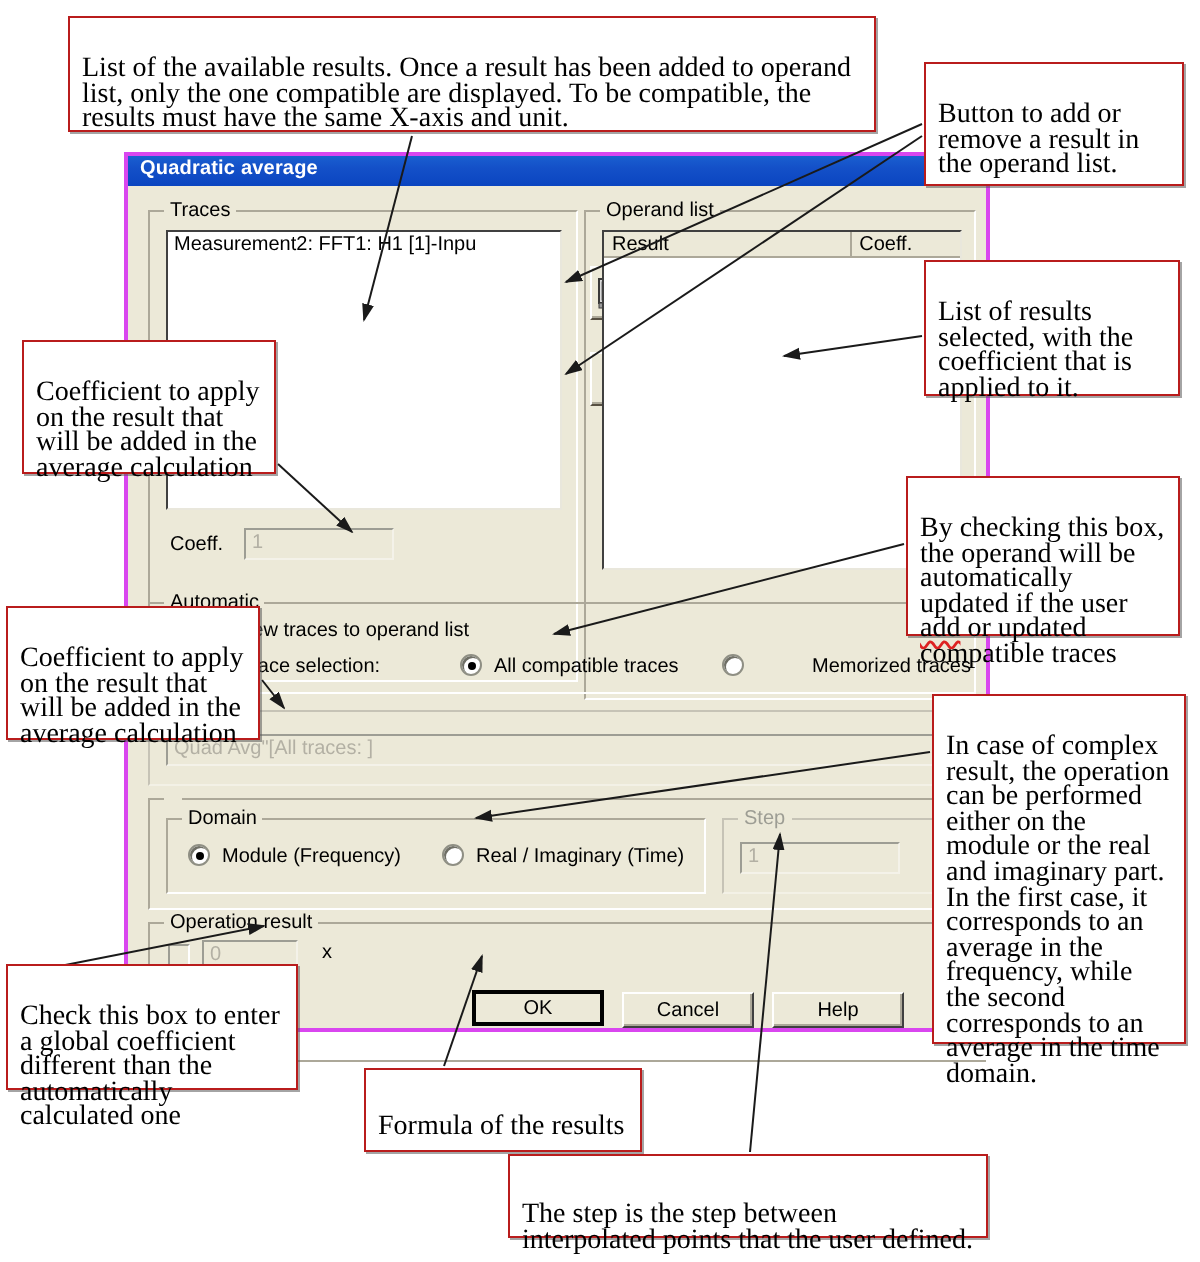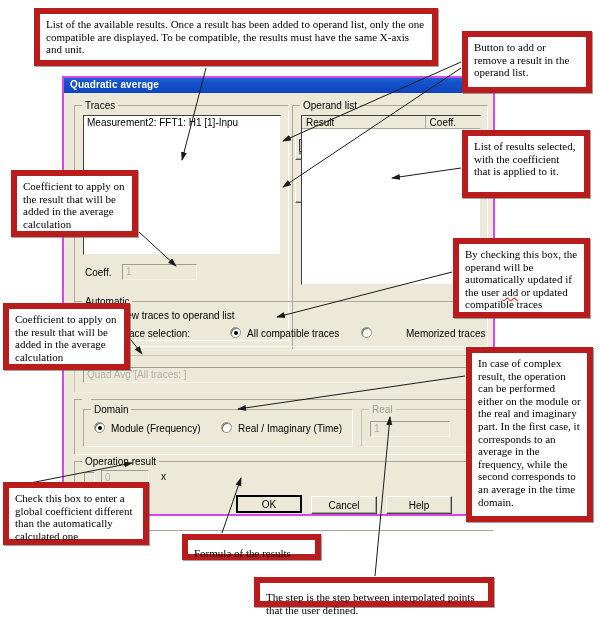--- a/index.html
+++ b/index.html
@@ -5,27 +5,27 @@
   html,body{margin:0;padding:0;}
   body{
     width:600px;height:631px;position:relative;overflow:hidden;
     background:#ffffff;
     font-family:"Liberation Sans",sans-serif;
   }
   
   .callout{
     position:absolute;
     background:#ffffff;
-    border:6px solid #b91c1c;
+    border:1px solid #b91c1c;
     box-shadow:1px 1px 0 rgba(90,90,90,.55);
     font-family:"Liberation Serif",serif;
-    font-size:11px;
+    font-size:14px;
     line-height:12.6px;
     color:#000;
-    padding:4px 6px;
+    padding:20px 6px;
     box-sizing:border-box;
     z-index:40;
   }
   .callout p{margin:0;}
   .sp{ text-decoration:underline; text-decoration-color:#d22; text-decoration-style:wavy;
        -webkit-text-decoration-color:#d22; }
   
   #arrows{position:absolute;left:0;top:0;width:600px;height:631px;z-index:30;pointer-events:none;}
   
   #dialog{
@@ -247,21 +247,21 @@
         <span class="gl">Domain</span>
         <div class="rdo" style="left:10px;top:12px;">
           <span class="dot"></span>
         </div>
         <span class="lbl" style="left:27px;top:13px;">Module (Frequency)</span>
         <div class="rdo" style="left:137px;top:12px;"></div>
         <span class="lbl" style="left:154px;top:13px;">Real / Imaginary (Time)</span>
       </div>
 
       <div class="group dis" style="left:286px;top:9px;width:118px;height:38px;">
-        <span class="gl">Real</span>
+        <span class="gl">Step</span>
         <div class="tfield" style="left:8px;top:11px;width:80px;height:16px;">1</div>
       </div>
     </div>
 
     <div class="group" style="left:10px;top:368px;width:414px;height:64px;">
       <span class="gl">Operation result</span>
       <div class="cbx dis" style="left:9px;top:10px;"></div>
       <div class="tfield" style="left:26px;top:8px;width:48px;height:16px;">0</div>
       <span class="lbl" style="left:86px;top:9px;">x</span>
     </div>

